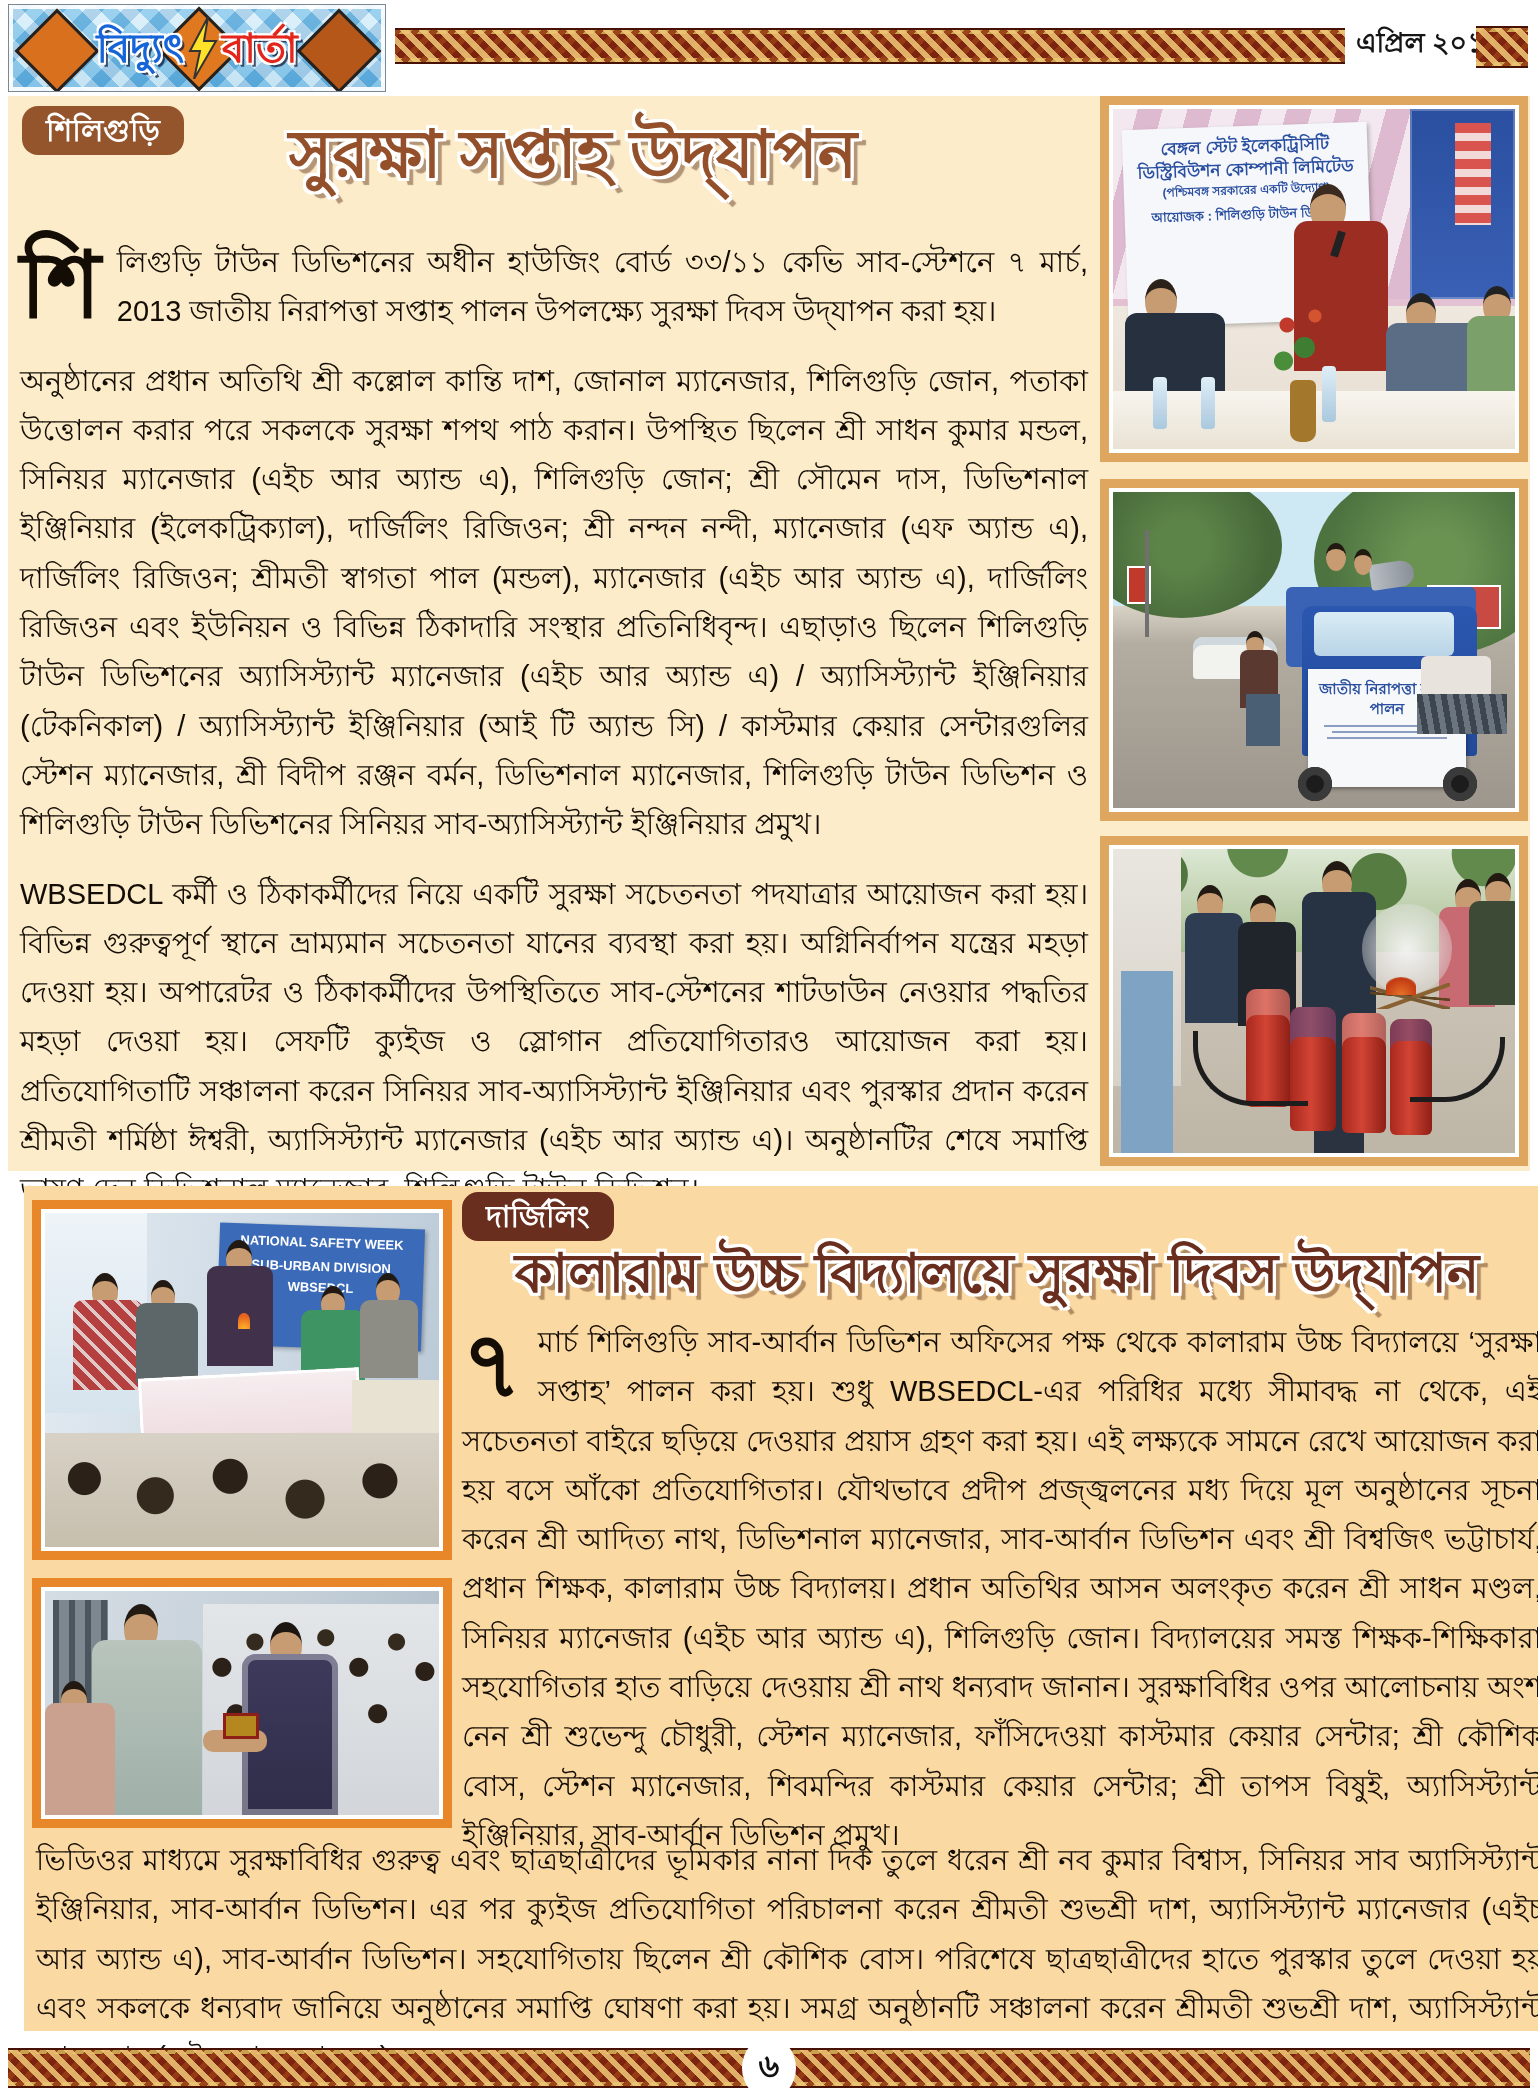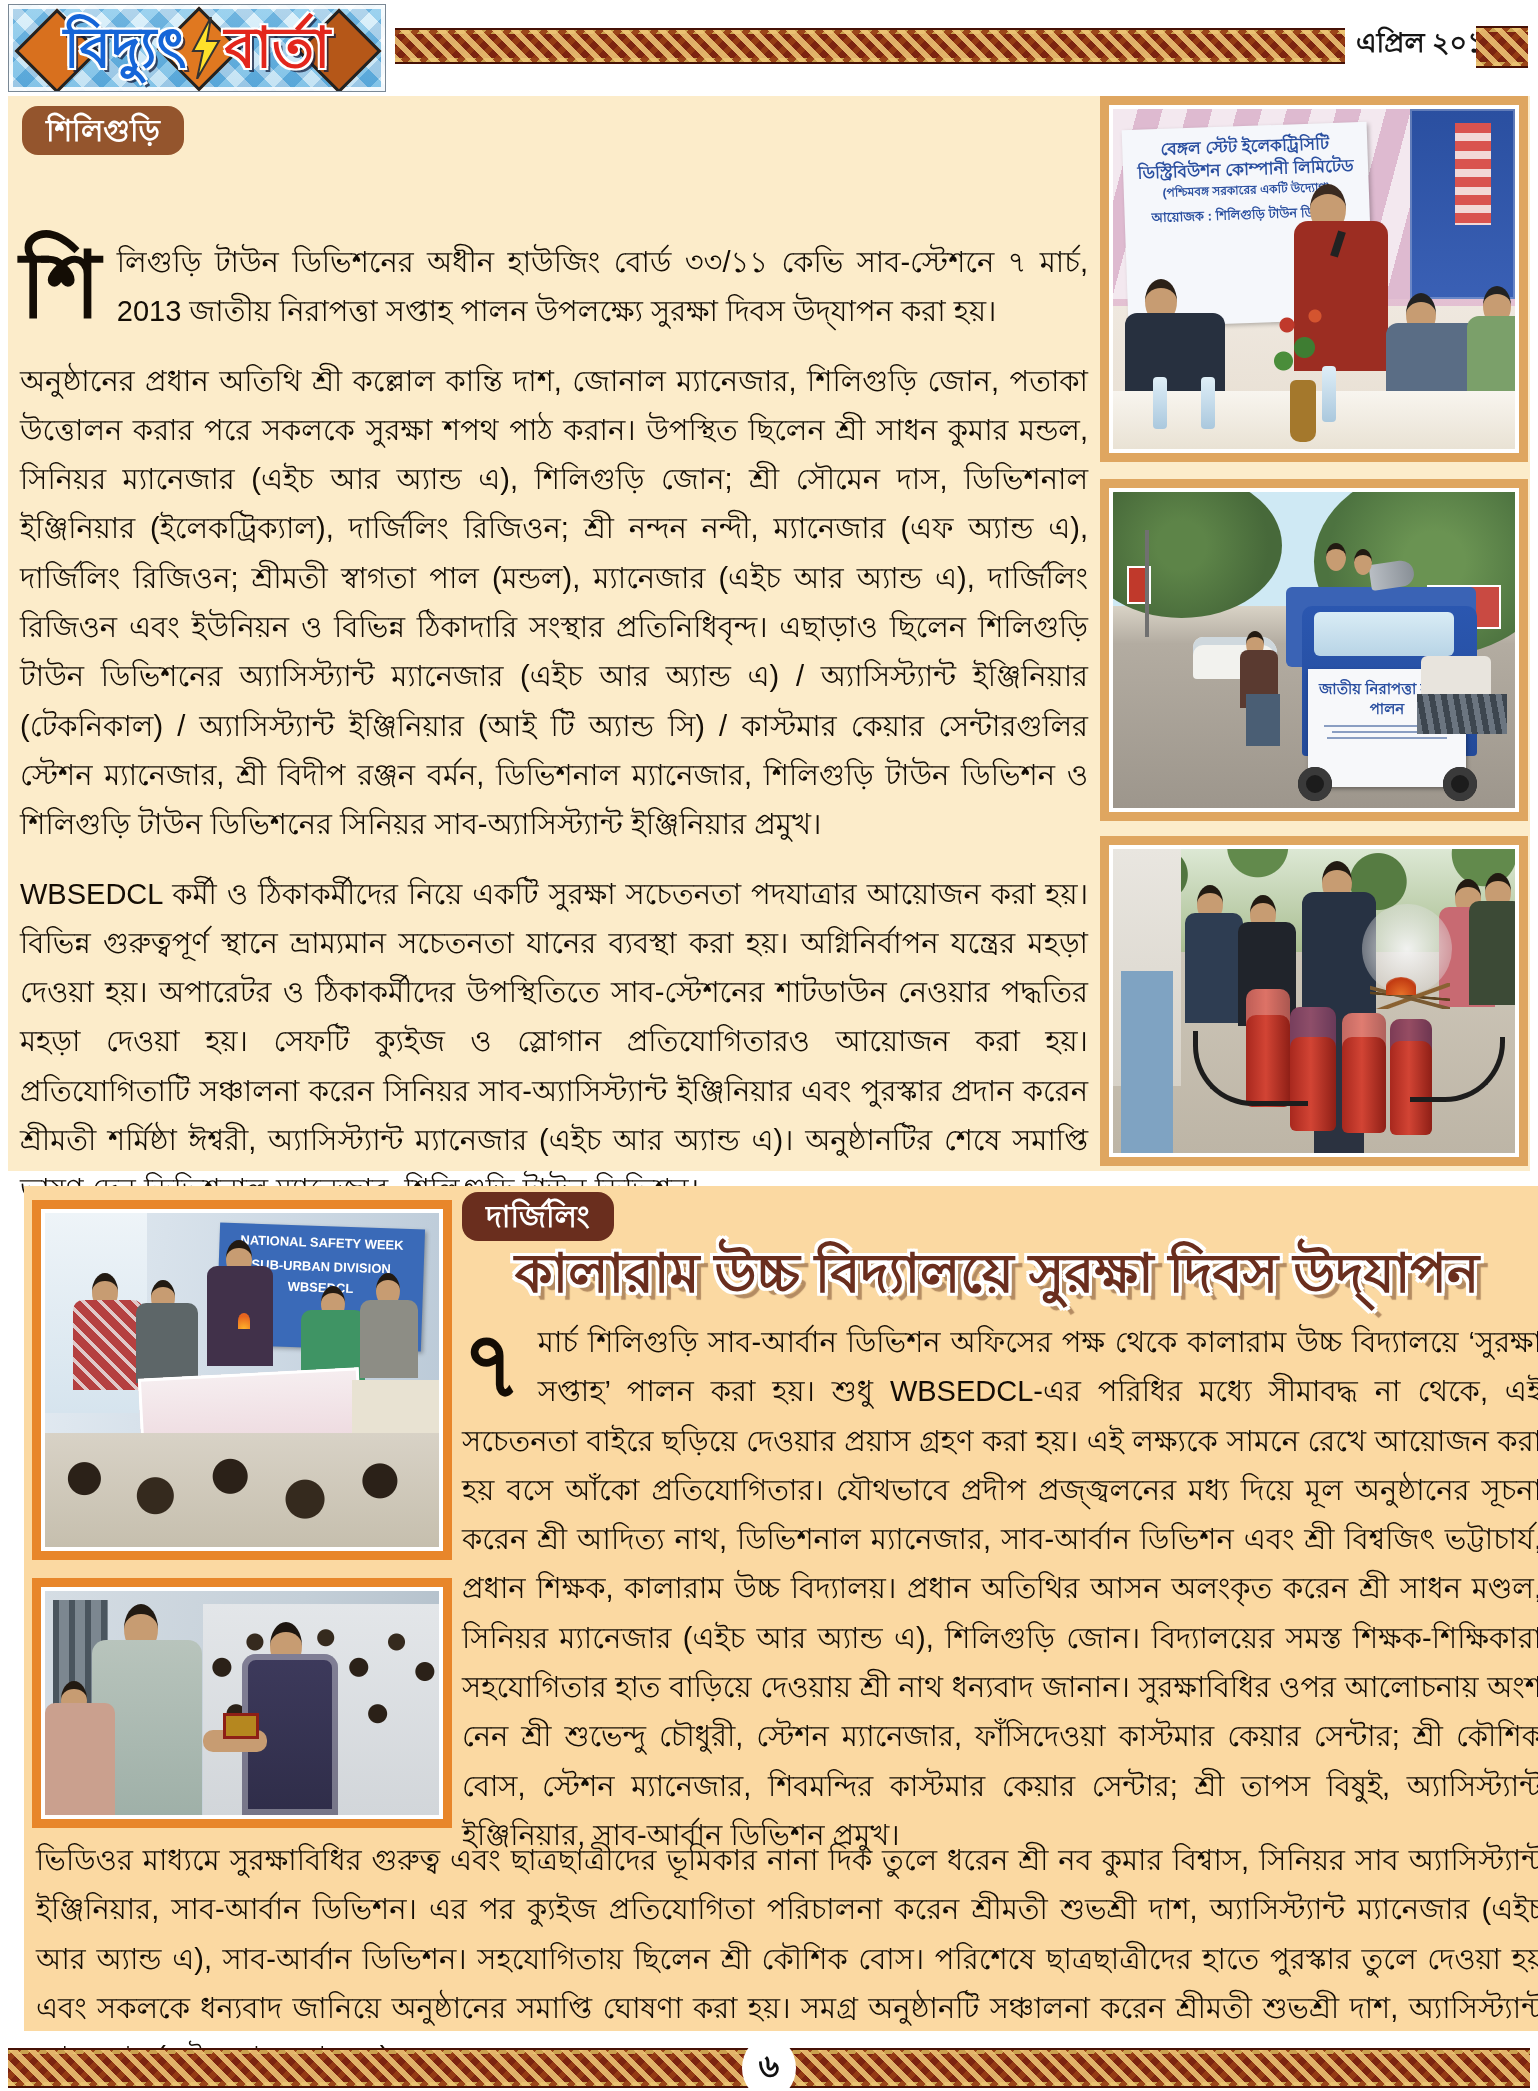--- a/index.html
+++ b/index.html
@@ -22,21 +22,21 @@
     left:8px;top:4px;width:378px;height:88px;border:1px solid #7a8895;box-sizing:border-box;
     background:
       repeating-linear-gradient(45deg, rgba(255,255,255,.45) 0 13px, rgba(110,185,228,.45) 13px 27px),
       repeating-linear-gradient(-45deg, rgba(255,255,255,.35) 0 13px, rgba(35,115,185,.4) 13px 27px),
       linear-gradient(#a6dcf4,#58aede);
     box-shadow:inset 0 0 0 4px rgba(255,255,255,.9);
     overflow:hidden;
   }
   .logo .dmd{position:absolute;width:54px;height:54px;transform:rotate(45deg);border:3px solid #222;}
   .logo-row{position:relative;display:flex;align-items:center;justify-content:center;gap:4px;height:100%;}
-  .logo-w{font-weight:bold;font-size:56px;line-height:1;
+  .logo-w{font-weight:bold;font-size:40px;line-height:1;
     text-shadow:-2px -2px 0 #fff,2px -2px 0 #fff,-2px 2px 0 #fff,2px 2px 0 #fff,4px 4px 0 rgba(20,30,60,.75);}
   .logo-w1{color:#1565d8;}
   .logo-w2{color:#e3261c;}
 
   .header-date{left:1356px;top:22px;font-size:27px;font-weight:bold;color:#151515;}
 
   
   .sec1{left:8px;top:96px;width:1522px;height:1075px;background:#fcecca;}
   .sec2{left:24px;top:1186px;width:1522px;height:845px;background:#fbd9a2;}
 
@@ -89,20 +89,21 @@
     </svg>
     <span class="logo-w logo-w2">বার্তা</span>
   </div>
 </div>
 <div class="abs orn" style="left:395px;top:28px;width:950px;height:36px;"></div>
 <div class="abs header-date">এপ্রিল ২০১৮</div>
 <div class="abs orn" style="left:1476px;top:26px;width:52px;height:42px;"></div>
 
 <div class="abs sec1">
   <span class="abs badge badge1">শিলিগুড়ি</span>
+  <div class="abs sec-title title1">সুরক্ষা সপ্তাহ উদ্‌যাপন</div>
 
   <div class="abs bodytext s1-text">
     <p><span class="dropcap">শি</span><span>লিগুড়ি টাউন ডিভিশনের অধীন হাউজিং বোর্ড ৩৩/১১ কেভি সাব-স্টেশনে ৭ মার্চ, 2013 জাতীয় নিরাপত্তা সপ্তাহ পালন উপলক্ষ্যে সুরক্ষা দিবস উদ্‌যাপন করা হয়।</span></p>
     <p>অনুষ্ঠানের প্রধান অতিথি শ্রী কল্লোল কান্তি দাশ, জোনাল ম্যানেজার, শিলিগুড়ি জোন, পতাকা উত্তোলন করার পরে সকলকে সুরক্ষা শপথ পাঠ করান। উপস্থিত ছিলেন শ্রী সাধন কুমার মন্ডল, সিনিয়র ম্যানেজার (এইচ আর অ্যান্ড এ), শিলিগুড়ি জোন; শ্রী সৌমেন দাস, ডিভিশনাল ইঞ্জিনিয়ার (ইলেকট্রিক্যাল), দার্জিলিং রিজিওন; শ্রী নন্দন নন্দী, ম্যানেজার (এফ অ্যান্ড এ), দার্জিলিং রিজিওন; শ্রীমতী স্বাগতা পাল (মন্ডল), ম্যানেজার (এইচ আর অ্যান্ড এ), দার্জিলিং রিজিওন এবং ইউনিয়ন ও বিভিন্ন ঠিকাদারি সংস্থার প্রতিনিধিবৃন্দ। এছাড়াও ছিলেন শিলিগুড়ি টাউন ডিভিশনের অ্যাসিস্ট্যান্ট ম্যানেজার (এইচ আর অ্যান্ড এ) / অ্যাসিস্ট্যান্ট ইঞ্জিনিয়ার (টেকনিকাল) / অ্যাসিস্ট্যান্ট ইঞ্জিনিয়ার (আই টি অ্যান্ড সি) / কাস্টমার কেয়ার সেন্টারগুলির স্টেশন ম্যানেজার, শ্রী বিদীপ রঞ্জন বর্মন, ডিভিশনাল ম্যানেজার, শিলিগুড়ি টাউন ডিভিশন ও শিলিগুড়ি টাউন ডিভিশনের সিনিয়র সাব-অ্যাসিস্ট্যান্ট ইঞ্জিনিয়ার প্রমুখ।</p>
     <p>WBSEDCL কর্মী ও ঠিকাকর্মীদের নিয়ে একটি সুরক্ষা সচেতনতা পদযাত্রার আয়োজন করা হয়। বিভিন্ন গুরুত্বপূর্ণ স্থানে ভ্রাম্যমান সচেতনতা যানের ব্যবস্থা করা হয়। অগ্নিনির্বাপন যন্ত্রের মহড়া দেওয়া হয়। অপারেটর ও ঠিকাকর্মীদের উপস্থিতিতে সাব-স্টেশনের শাটডাউন নেওয়ার পদ্ধতির মহড়া দেওয়া হয়। সেফটি ক্যুইজ ও স্লোগান প্রতিযোগিতারও আয়োজন করা হয়। প্রতিযোগিতাটি সঞ্চালনা করেন সিনিয়র সাব-অ্যাসিস্ট্যান্ট ইঞ্জিনিয়ার এবং পুরস্কার প্রদান করেন শ্রীমতী শর্মিষ্ঠা ঈশ্বরী, অ্যাসিস্ট্যান্ট ম্যানেজার (এইচ আর অ্যান্ড এ)। অনুষ্ঠানটির শেষে সমাপ্তি ভাষণ দেন ডিভিশনাল ম্যানেজার, শিলিগুড়ি টাউন ডিভিশন।</p>
   </div>
 
   <div class="abs ph f1 s1-ph" style="top:0;height:366px;">
     <div class="scene" role="img" style="background:linear-gradient(#eedbe6 0%,#e3c0d2 58%,#efe8df 58%,#e6ddd0 100%);" aria-label="দায়িত্বপ্রাপ্ত আধিকারিকদের সভা: মঞ্চে মাইক হাতে বক্তব্য রাখছেন এক আধিকারিক">
       <div style="inset:0 0 44% 0;background:repeating-linear-gradient(105deg,#f3e8ef 0 24px,#debad0 24px 48px);"></div>

